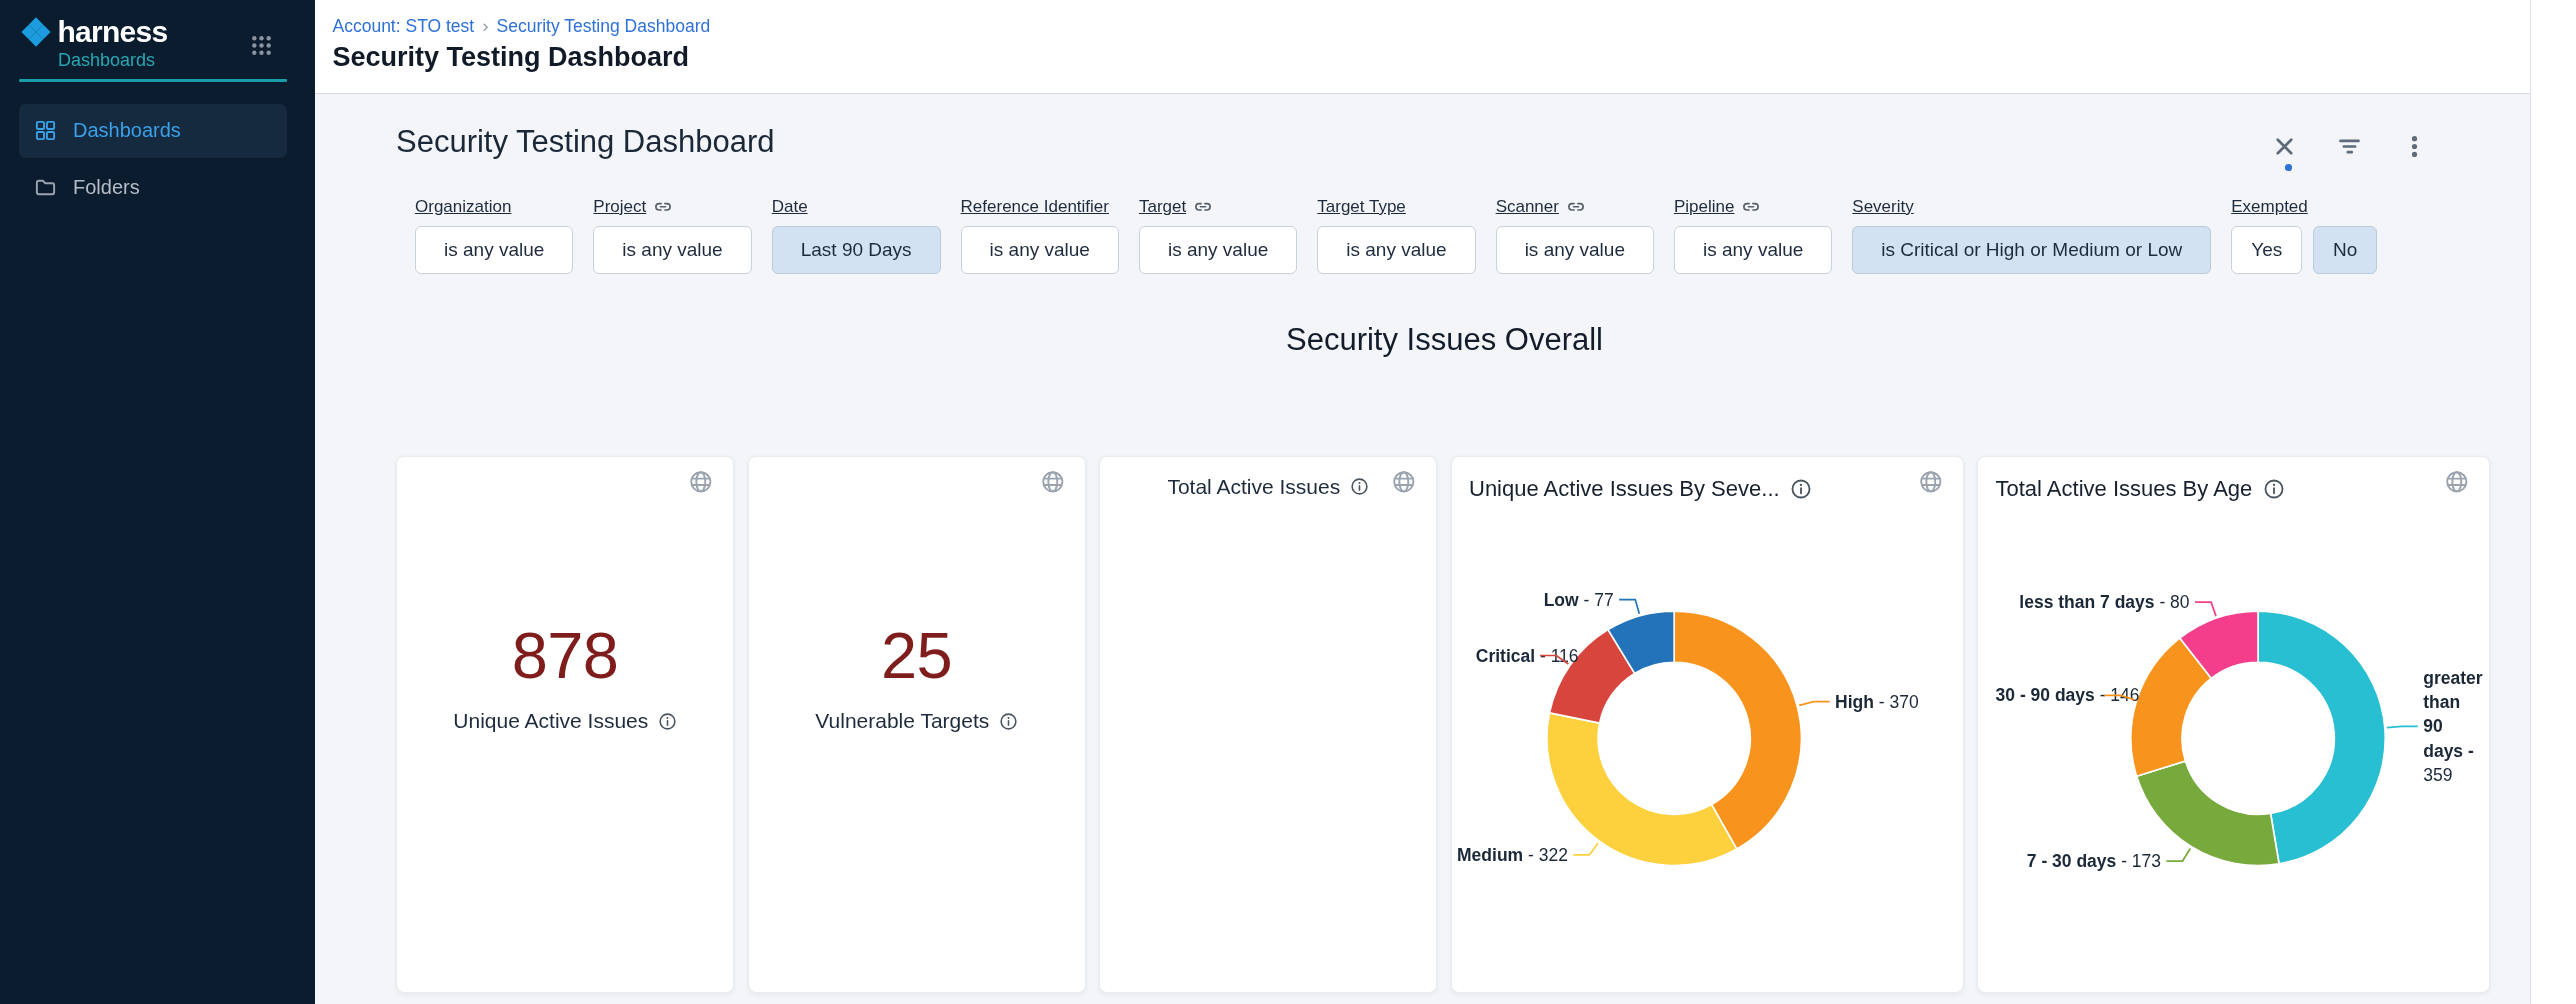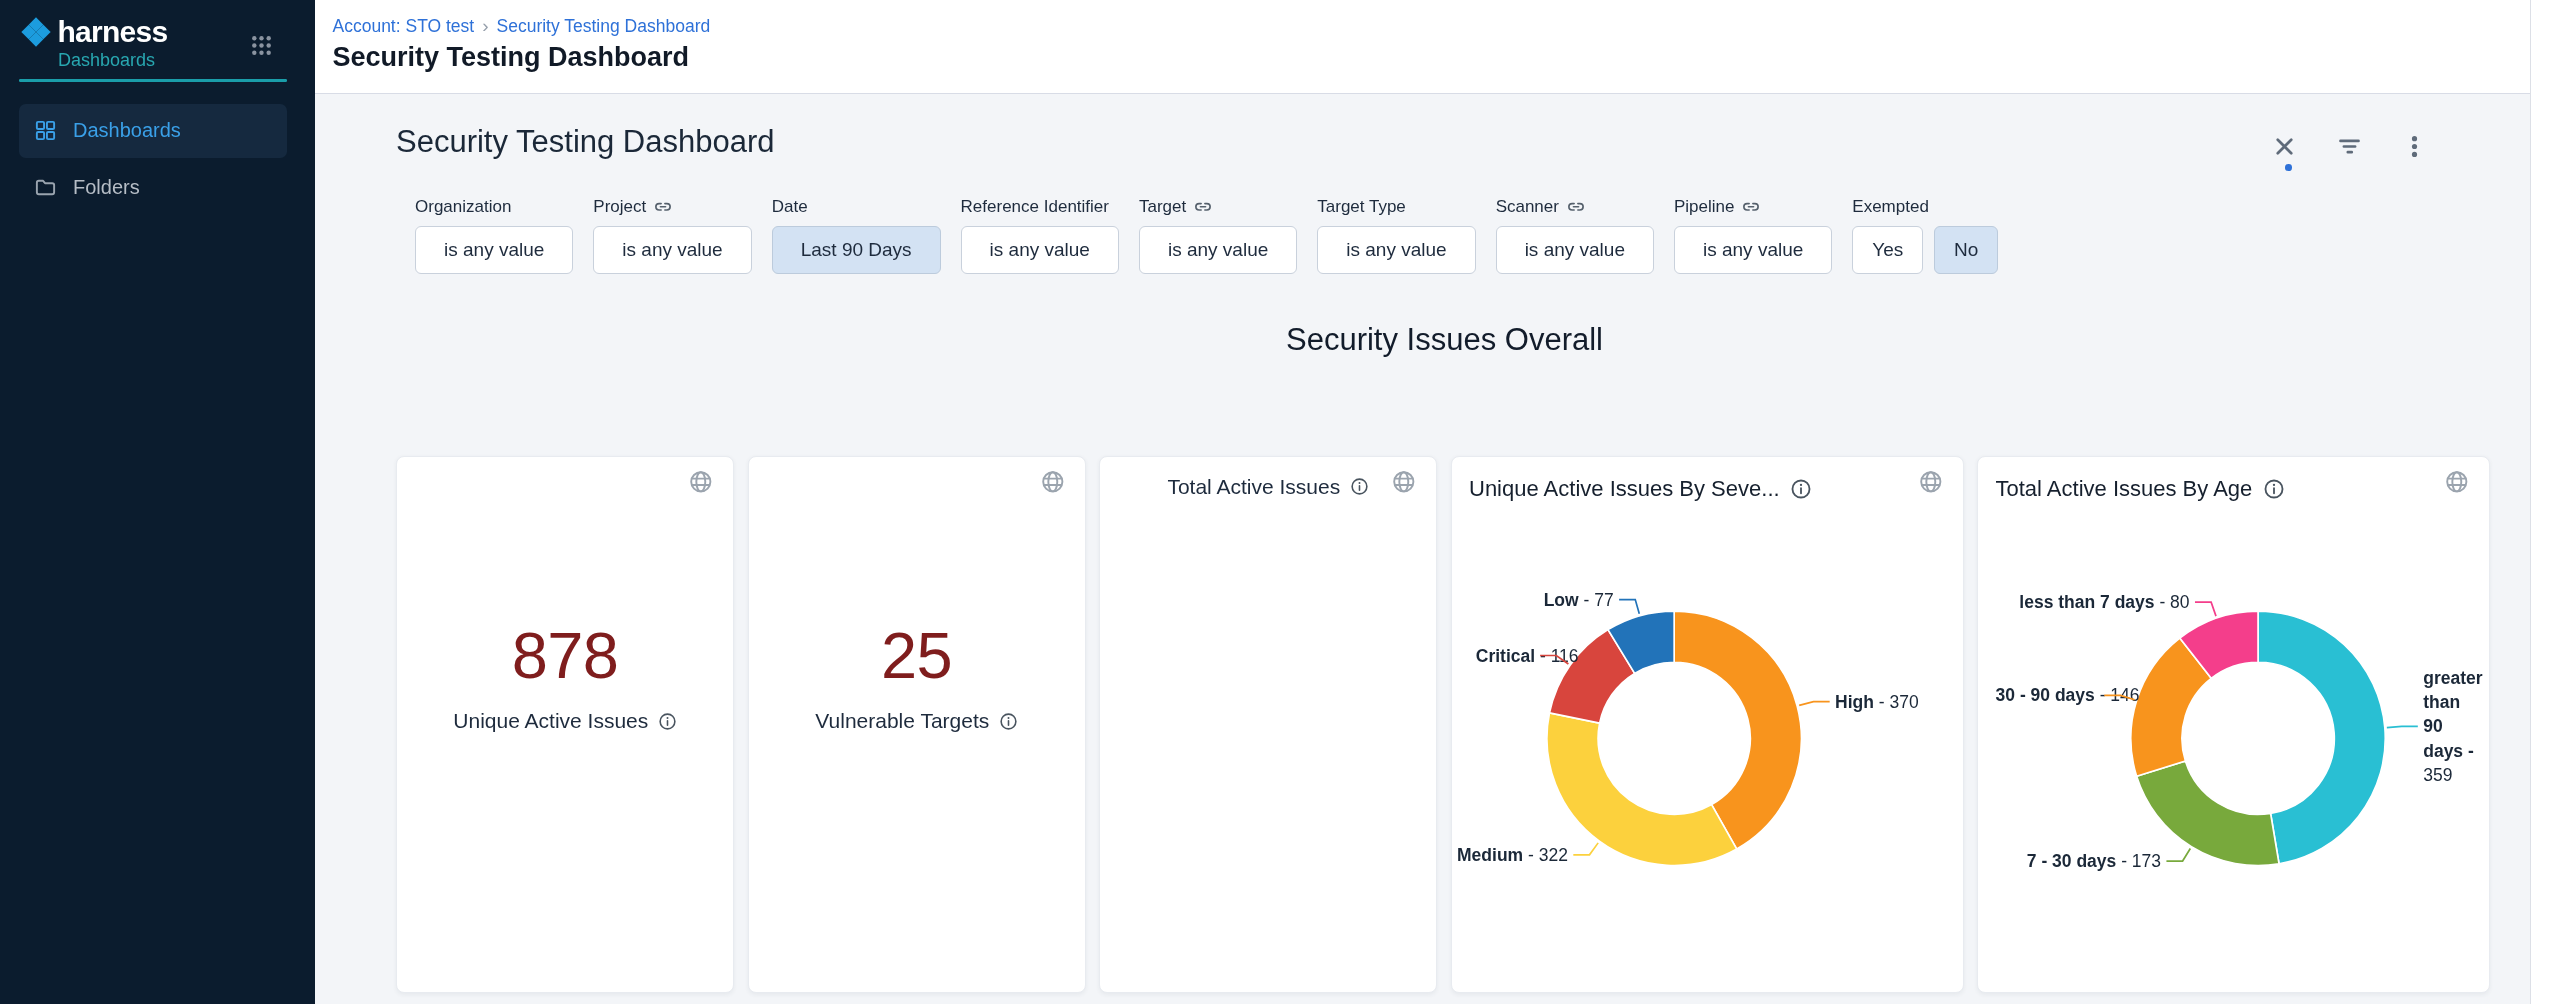--- a/index.html
+++ b/index.html
@@ -34,21 +34,21 @@
 
   
   .content { position:absolute; left:315px; top:94px; width:2214px; height:911px; }
   .content-title { position:absolute; left:81px; top:30px; font-size:31px; font-weight:400; color:#1B2838; }
   .tools { position:absolute; top:39px; right:101px; display:flex; gap:38px; }
   .tool { width:27px; height:27px; color:#5F6B7A; cursor:pointer; }
   .cursor-dot { position:absolute; top:70px; right:237px; width:6.7px; height:6.7px; border-radius:50%; background:#2E71D8; }
 
   #filters { position:absolute; left:100px; top:101px; display:flex; gap:20px; }
   .filter { display:flex; flex-direction:column; }
-  .flabel { display:flex; align-items:center; font-size:17px; color:#1E2B3D; height:24px; white-space:nowrap; }
+  .flabel { display:flex; align-items:center; font-size:17px; color:#1E2B3D; height:24px; white-space:nowrap;text-decoration:underline; }
   .linkic { width:18px; height:18px; color:#55606C; margin-left:8px; }
   .chips { display:flex; gap:10.8px; margin-top:6.7px; }
   .chip { display:inline-flex; align-items:center; justify-content:center; min-width:138px; padding:0 28px; height:48px; margin-top:6.7px;
           border:1.3px solid #C9D1DC; border-radius:6px; background:#FFFFFF; font-size:19px; color:#1E2B3D; white-space:nowrap; cursor:pointer;
           font-family:"Liberation Sans", sans-serif; }
   .chips .chip { margin-top:0; min-width:0; padding:0 19px; }
   .chip.active { background:#D3E2F3; border-color:#BCCBDC; }
 
   .section-title { position:absolute; left:81px; top:228px; width:2097px; text-align:center; font-size:31px; font-weight:400; color:#121C2B; }
 
@@ -231,20 +231,26 @@
                 <path d="M9.5 16H6.8a4.3 4.3 0 010-8.6h2.7"></path>
                 <path d="M14.5 7.4h2.7a4.3 4.3 0 010 8.6h-2.7"></path>
                 <path d="M8.6 11.7h6.8"></path>
               </svg>
             </span>
           </div>
           <button class="chip">is any value</button>
         </div>
         <div class="filter">
           <div class="flabel">
+            <span>Severity</span>
+          </div>
+          <button class="chip active">is Critical or High or Medium or Low</button>
+        </div>
+        <div class="filter">
+          <div class="flabel">
             <span>Exempted</span>
           </div>
           <div class="chips">
             <button class="chip">Yes</button>
             <button class="chip active">No</button>
           </div>
         </div>
       </div>
 
     <h3 class="section-title">Security Issues Overall</h3>

